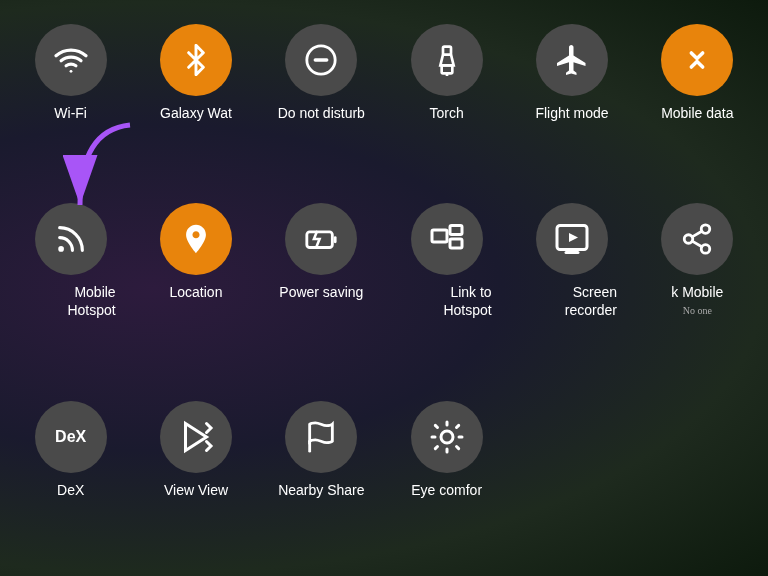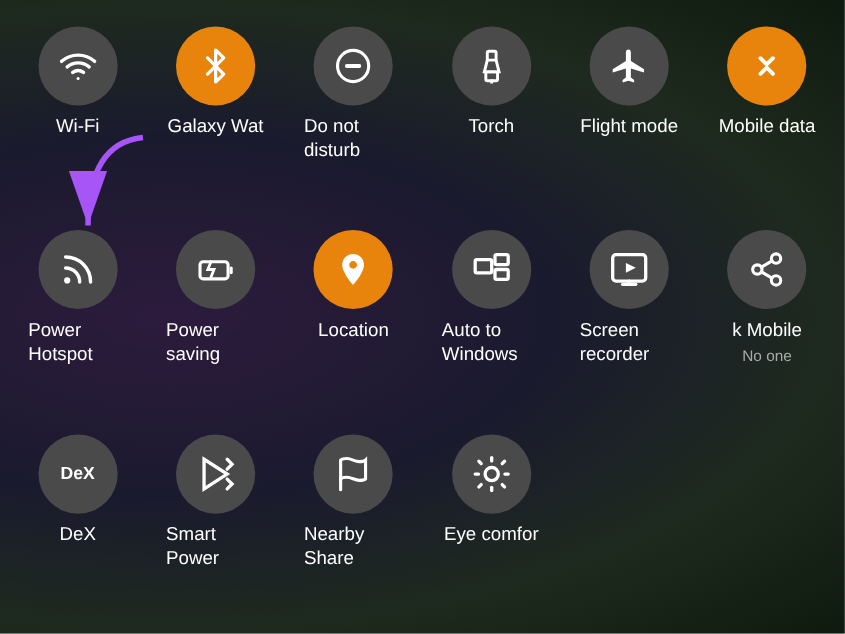--- a/index.html
+++ b/index.html
@@ -41,30 +41,31 @@
       color: white;
     }
     .icon-circle.gray {
       background: #4a4a4a;
     }
     .icon-circle.orange {
       background: #e8840c;
     }
     .tile-label {
       color: #ffffff;
-      font-size: 17px;
-      text-align: left;
+      font-size: 14px;
+      text-align: right;
       line-height: 1.3;
       max-width: 90px;
     }
     .tile-sublabel {
       color: #aaaaaa;
-      font-size: 14px;
+      font-size: 10px;
       text-align: left;
       margin-top: -4px;
+      font-family: Liberation Serif, serif;
     }
     
     .arrow {
       position: absolute;
       top: 120px;
       left: 60px;
       width: 90px;
       height: 110px;
       pointer-events: none;
       z-index: 10;
@@ -140,49 +141,49 @@
       <div class="tile-label">Mobile data</div>
     </div>
     <div class="tile">
       <div class="icon-circle gray">
         <svg viewBox="0 0 24 24" width="34" height="34" fill="none" stroke="white" stroke-width="2.2" stroke-linecap="round">
           <path d="M4 11a9 9 0 0 1 9 9"></path>
           <path d="M4 4a16 16 0 0 1 16 16"></path>
           <circle cx="5" cy="19" r="2" fill="white" stroke="none"></circle>
         </svg>
       </div>
-      <div class="tile-label">Power Hotspot</div>
+      <div class="tile-label">Mobile Hotspot</div>
+    </div>
+    <div class="tile">
+      <div class="icon-circle orange">
+        <svg viewBox="0 0 24 24" width="34" height="34" fill="white">
+          <path d="M12 2C8.13 2 5 5.13 5 9c0 5.25 7 13 7 13s7-7.75 7-13c0-3.87-3.13-7-7-7zm0 9.5c-1.38 0-2.5-1.12-2.5-2.5s1.12-2.5 2.5-2.5 2.5 1.12 2.5 2.5-1.12 2.5-2.5 2.5z"></path>
+        </svg>
+      </div>
+      <div class="tile-label">Location</div>
     </div>
     <div class="tile">
       <div class="icon-circle gray">
         <svg viewBox="0 0 24 24" width="34" height="34" fill="none" stroke="white" stroke-width="2" stroke-linecap="round">
           <rect x="2" y="7" width="18" height="11" rx="2"></rect>
           <path d="M22 11v3"></path>
           <path d="M9 17l2-5H7l2-5" stroke="white" stroke-width="1.8"></path>
         </svg>
       </div>
       <div class="tile-label">Power saving</div>
     </div>
     <div class="tile">
-      <div class="icon-circle orange">
-        <svg viewBox="0 0 24 24" width="34" height="34" fill="white">
-          <path d="M12 2C8.13 2 5 5.13 5 9c0 5.25 7 13 7 13s7-7.75 7-13c0-3.87-3.13-7-7-7zm0 9.5c-1.38 0-2.5-1.12-2.5-2.5s1.12-2.5 2.5-2.5 2.5 1.12 2.5 2.5-1.12 2.5-2.5 2.5z"></path>
-        </svg>
-      </div>
-      <div class="tile-label">Location</div>
-    </div>
-    <div class="tile">
       <div class="icon-circle gray">
         <svg viewBox="0 0 24 24" width="36" height="36" fill="none" stroke="white" stroke-width="2" stroke-linecap="round">
           <rect x="2" y="6" width="10" height="8" rx="1"></rect>
           <rect x="14" y="3" width="8" height="6" rx="1"></rect>
           <rect x="14" y="12" width="8" height="6" rx="1"></rect>
         </svg>
       </div>
-      <div class="tile-label">Auto to Windows</div>
+      <div class="tile-label">Link to Hotspot</div>
     </div>
     <div class="tile">
       <div class="icon-circle gray">
         <svg viewBox="0 0 24 24" width="36" height="36" fill="none" stroke="white" stroke-width="2" stroke-linecap="round">
           <rect x="2" y="3" width="20" height="16" rx="2"></rect>
           <polygon points="10 8 16 11 10 14 10 8" fill="white" stroke="none"></polygon>
           <line x1="8" y1="21" x2="16" y2="21"></line>
           <line x1="12" y1="19" x2="12" y2="21"></line>
         </svg>
       </div>
@@ -208,21 +209,21 @@
       <div class="tile-label">DeX</div>
     </div>
     <div class="tile">
       <div class="icon-circle gray">
         <svg viewBox="0 0 24 24" width="36" height="36" fill="none" stroke="white" stroke-width="2" stroke-linecap="round">
           <polygon points="5 3 19 12 5 21 5 3" fill="none"></polygon>
           <path d="M19 3l3 3-3 3"></path>
           <path d="M19 15l3 3-3 3"></path>
         </svg>
       </div>
-      <div class="tile-label">Smart Power</div>
+      <div class="tile-label">View View</div>
     </div>
     <div class="tile">
       <div class="icon-circle gray">
         <svg viewBox="0 0 24 24" width="34" height="34" fill="none" stroke="white" stroke-width="2" stroke-linecap="round">
           <path d="M4 15s1-1 4-1 5 2 8 2 4-1 4-1V3s-1 1-4 1-5-2-8-2-4 1-4 1z"></path>
           <line x1="4" y1="22" x2="4" y2="15"></line>
         </svg>
       </div>
       <div class="tile-label">Nearby Share</div>
     </div>

